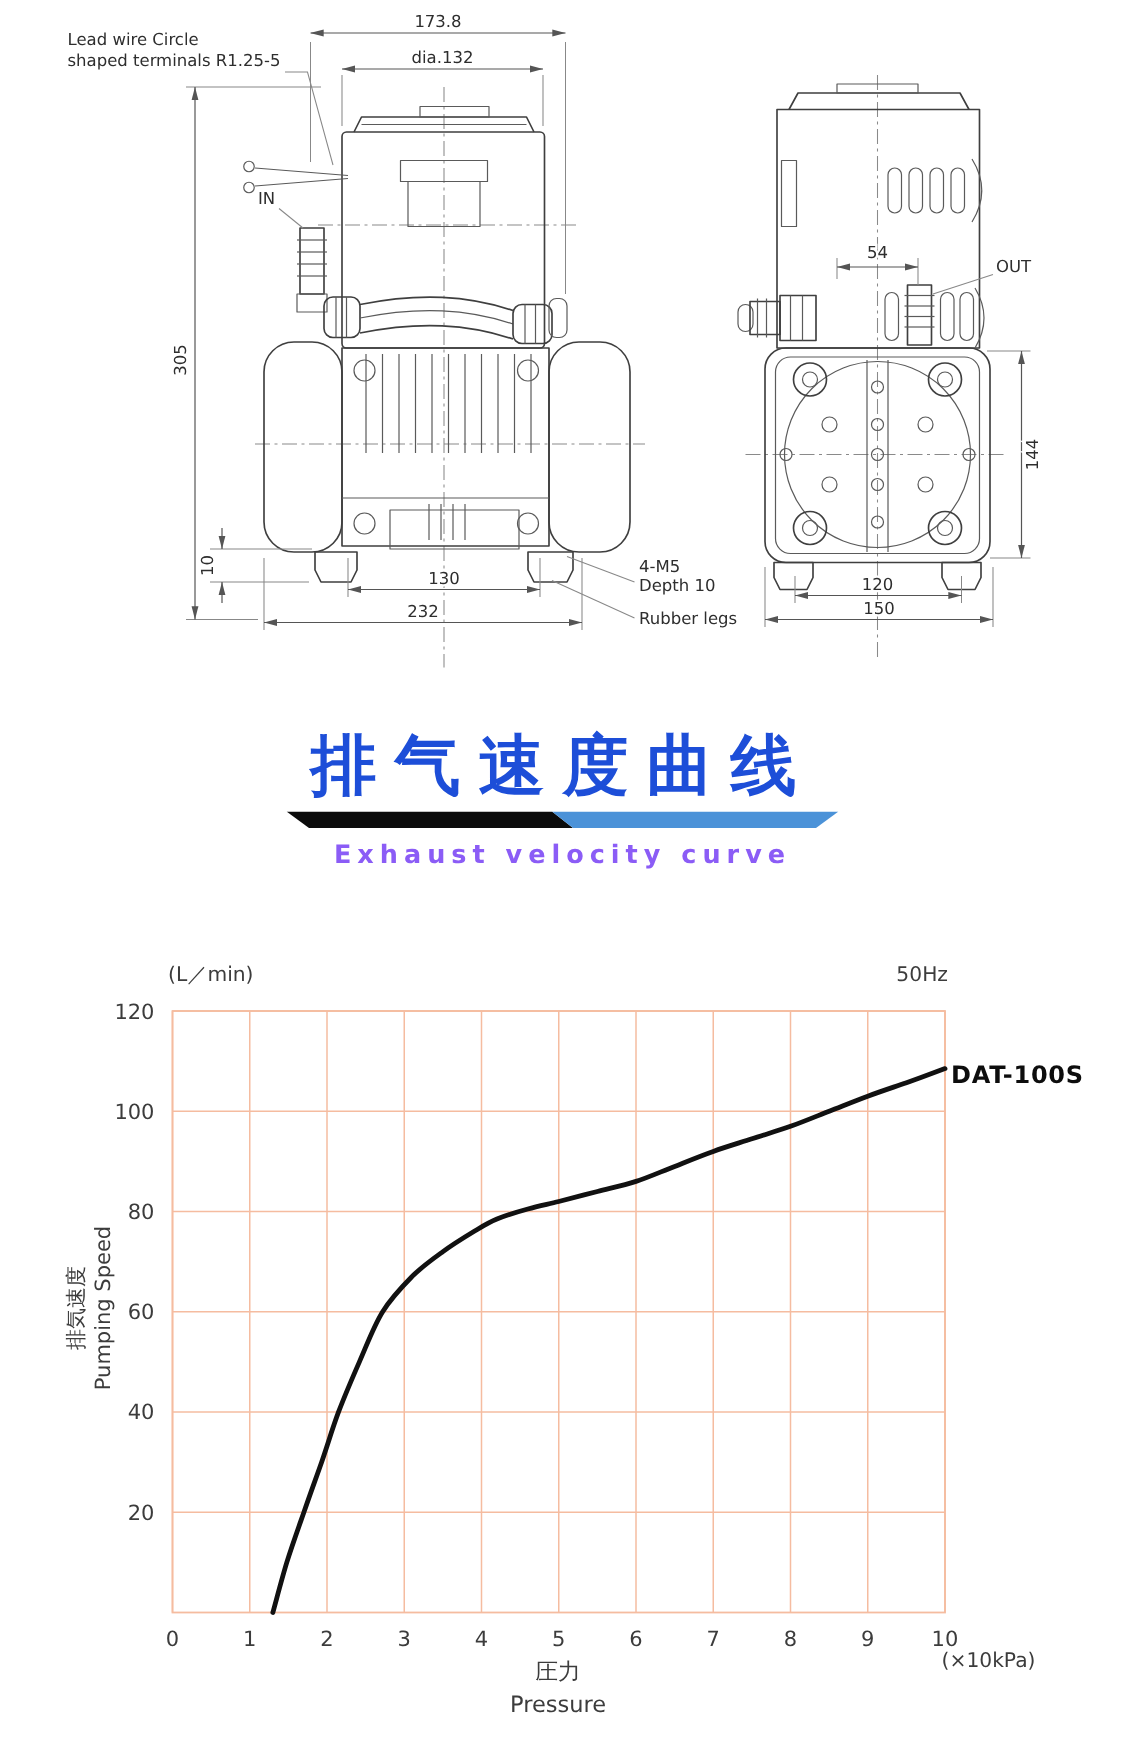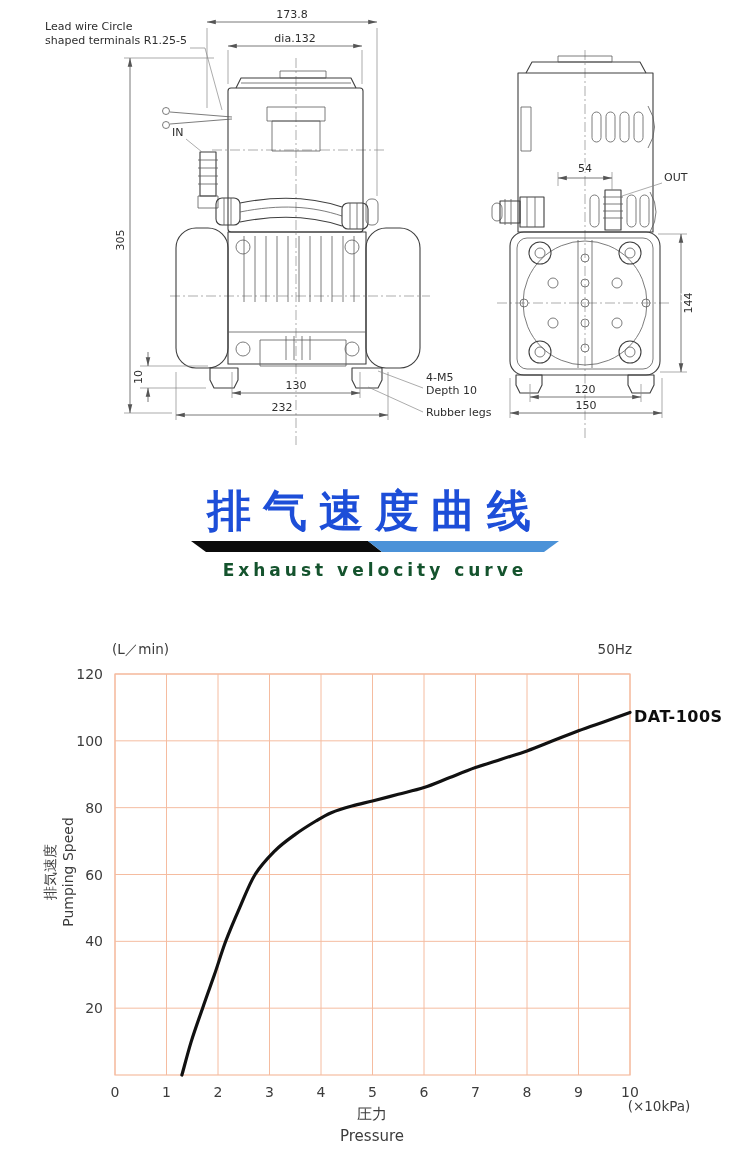--- a/index.html
+++ b/index.html
@@ -13,21 +13,21 @@
   .cl{fill:none;stroke:#8a8a8a;stroke-width:.7;stroke-dasharray:10 3 2 3;}
   .dim{stroke:#555;stroke-width:.8;fill:none;}
   .ext{stroke:#888;stroke-width:.7;fill:none;}
   .dimtxt{font-size:11px;fill:#2e2e2e;paint-order:stroke fill;stroke:#fff;stroke-width:3px;}
   .anntxt{font-size:11px;fill:#2e2e2e;}
   
   .title-block{position:absolute;left:0;top:487px;width:750px;text-align:center;}
   .title-zh{color:#1d4ed8;font-size:44px;font-weight:bold;letter-spacing:12px;line-height:1.1;
             margin:0;white-space:nowrap;}
   .divider{margin:6px auto 8px auto;width:368px;height:11px;display:block;}
-  .title-en{color:#14532d;font-size:17px;font-weight:bold;letter-spacing:4px;white-space:nowrap;}
+  .title-en{color:#8b5cf6;font-size:17px;font-weight:bold;letter-spacing:4px;white-space:nowrap;}
   
   .chart{position:absolute;left:0;top:630px;width:750px;height:531px;}
   .ticktxt{font-size:14px;fill:#3c3c3c;}
   .axistxt{font-size:13.5px;fill:#3c3c3c;}
   .cjk{font-size:14px;fill:#3c3c3c;}
   .series-label{font-size:16px;font-weight:800;fill:#0d0d0d;letter-spacing:.5px;}
 </style>
 </head>
 <body>
 

